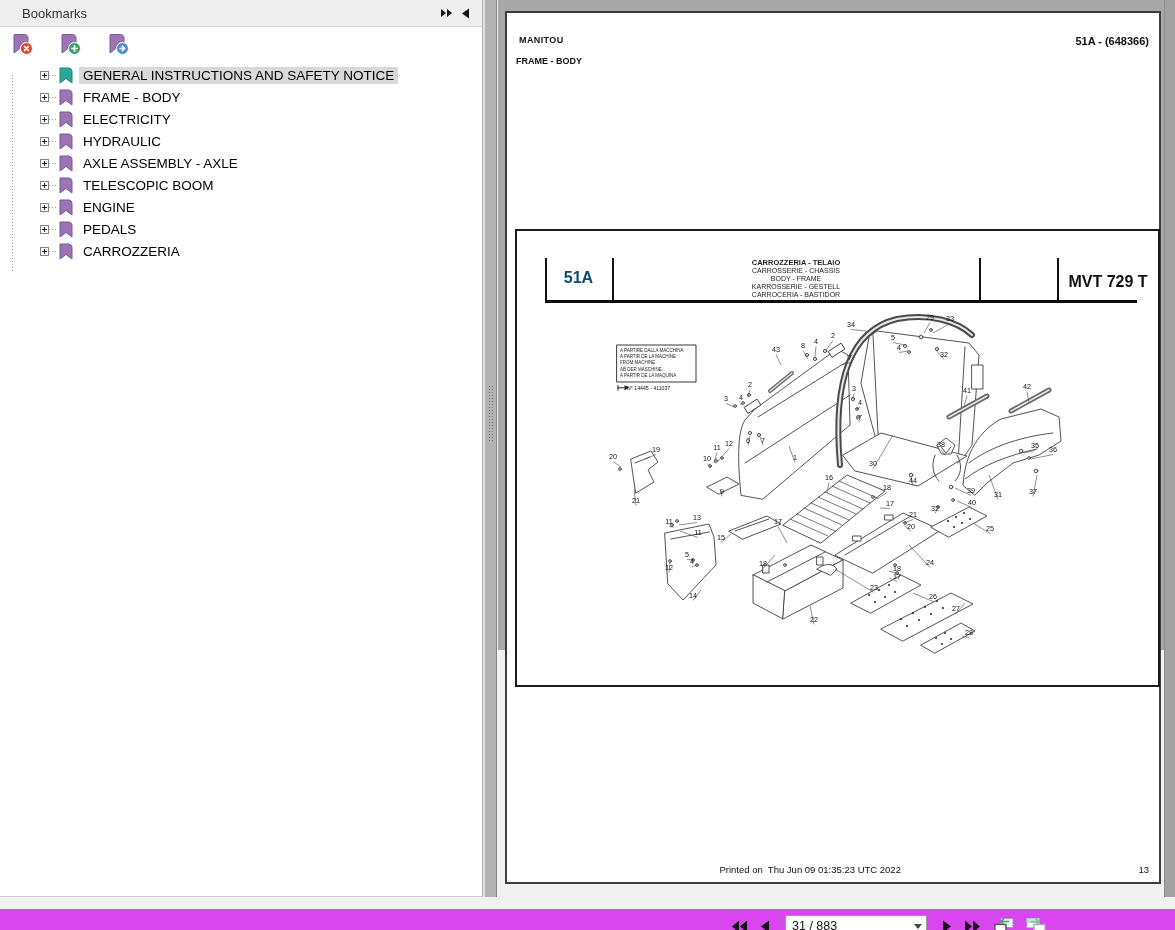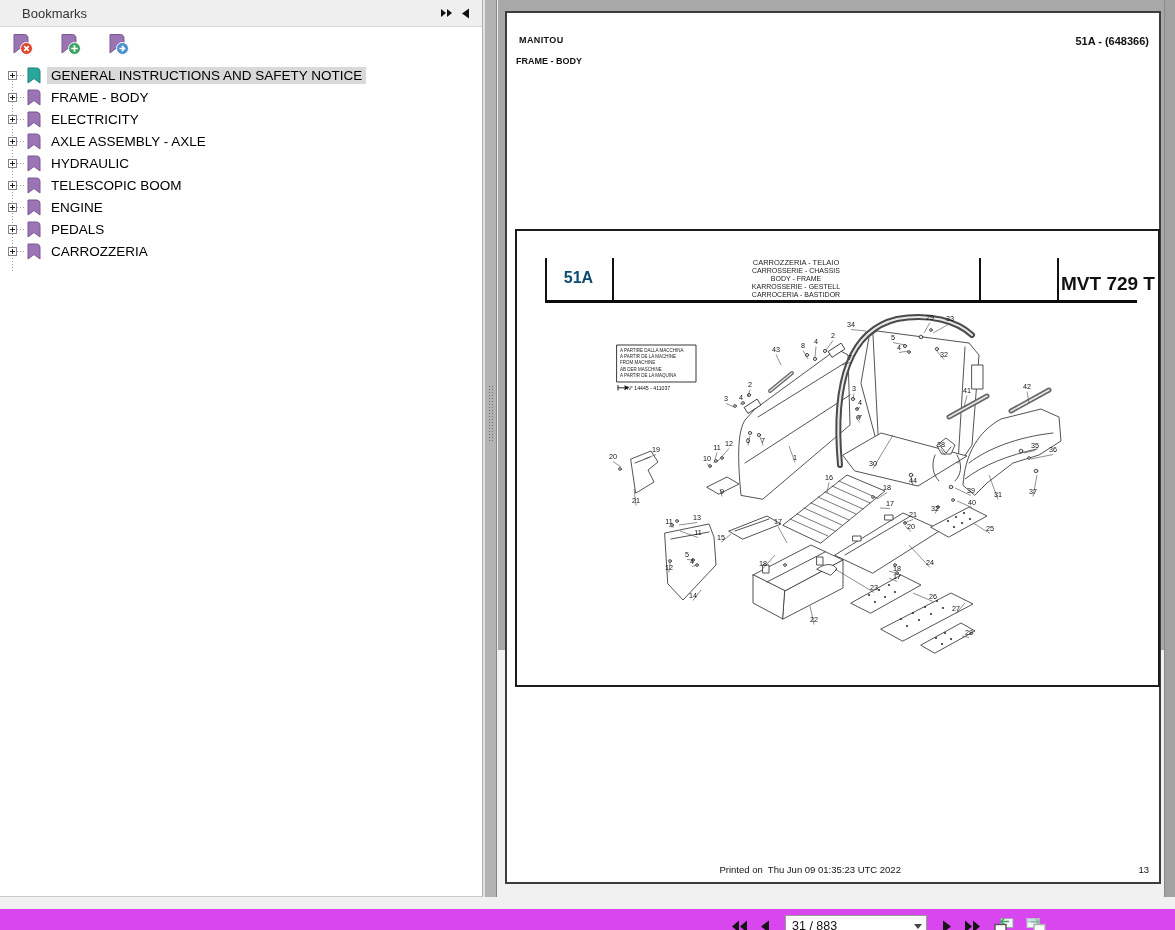--- a/index.html
+++ b/index.html
@@ -9,21 +9,21 @@
   
   #bookmarks-panel { position:absolute; left:0; top:0; width:483px; height:897px;
     background:#fff; border-right:1px solid #b0b0b0; border-bottom:1px solid #c9c9c9; }
   .bp-header { height:27px; background:#efefef; border-bottom:1px solid #d6d6d6;
     display:flex; align-items:center; padding:0 8px 0 22px; }
   .bp-title { font-size:13px; color:#333; flex:1 1 auto; }
   .bp-hbtn { width:18px; height:18px; display:flex; align-items:center; justify-content:center; }
   .bp-tools { display:flex; gap:24px; padding:6px 0 3px 12px; }
   .tool-btn { width:24px; height:24px; display:flex; align-items:flex-start; }
 
-  .tree { position:relative; padding-top:4px; }
+  .tree { position:relative; padding-top:4px;padding-left:32px; }
   .tree::before { content:""; position:absolute; left:12px; top:15px; width:1px; height:198px;
     background:repeating-linear-gradient(to bottom,#9a9a9a 0 1px, transparent 1px 3px); }
   .tree-row { display:flex; align-items:center; height:22px; position:relative; }
   .expander { flex:0 0 9px; width:9px; height:9px; margin-left:8px; border:1px solid #848484;
     background:#fff; position:relative; }
   .expander::before { content:""; position:absolute; left:1px; right:1px; top:3px; height:1px; background:#222; }
   .expander::after  { content:""; position:absolute; top:1px; bottom:1px; left:3px; width:1px; background:#222; }
   .stub { flex:0 0 7px; height:1px;
     background:repeating-linear-gradient(to right,#9a9a9a 0 1px, transparent 1px 3px); }
   .bm-flag { flex:0 0 14px; width:14px; height:17px; margin-left:3px; }
@@ -46,23 +46,23 @@
   .p-ref   { position:absolute; right:10px; top:22px; font-size:11px; font-weight:700; color:#111; }
   .p-sub   { position:absolute; left:9px; top:43px; font-size:9px; font-weight:700; color:#111; }
 
   .diagram-box { position:absolute; left:8px; top:216px; width:645px; height:458px; border:2px solid #1c1c1c; }
   .dh-vline { position:absolute; top:27px; height:42px; width:1.5px; background:#111; }
   .dh-bottom { position:absolute; left:28px; top:69px; width:592px; height:3px; background:#0c0c0c; }
   .dh-code { position:absolute; left:28px; width:67px; top:38px; text-align:center;
     font-size:16px; font-weight:700; color:#0c4a6e; }
   .dh-title { position:absolute; left:96px; width:366px; top:28px; text-align:center;
     font-size:7px; line-height:8px; color:#222; }
-  .dh-title .t0 { font-weight:400; font-size:7.5px; }
+  .dh-title .t0 { font-weight:700; font-size:7.5px; }
   .dh-model { position:absolute; left:540px; width:102px; top:42px; text-align:center;
-    font-size:19px; font-weight:700; color:#111; }
+    font-size:16px; font-weight:700; color:#111; }
   .diagram-box svg { position:absolute; left:0; top:72px; }
 
   .p-footer { position:absolute; bottom:7px; left:0; width:93%; text-align:center;
     font-size:9.5px; color:#111; white-space:pre; }
   .p-number { position:absolute; bottom:7px; right:10px; font-size:9.5px; color:#111; }
 
   
   #bottom-bar { position:absolute; left:0; top:897px; width:1175px; height:33px; background:#d946ef;margin-top:12px; }
   .nav-group { position:absolute; left:726px; top:4px; height:26px; display:flex; align-items:center; }
   .nav-btn { width:26px; height:26px; display:flex; align-items:center; justify-content:center; }
@@ -139,29 +139,29 @@
             <path d="M1,1 H9.5 C11.5,1 13,2.5 13,4.5 V16 L7,11.5 1,16 Z" fill="#9b74b4" stroke="#7b5796"></path>
           </svg></span>
         <span class="bm-label">ELECTRICITY</span>
       </div>
       <div class="tree-row">
         <span class="expander"></span>
         <span class="stub"></span>
         <span class="bm-flag"><svg width="14" height="17" viewBox="0 0 14 17">
             <path d="M1,1 H9.5 C11.5,1 13,2.5 13,4.5 V16 L7,11.5 1,16 Z" fill="#9b74b4" stroke="#7b5796"></path>
           </svg></span>
+        <span class="bm-label">HYDRAULIC</span>
+      </div>
+      <div class="tree-row">
+        <span class="expander"></span>
+        <span class="stub"></span>
+        <span class="bm-flag"><svg width="14" height="17" viewBox="0 0 14 17">
+            <path d="M1,1 H9.5 C11.5,1 13,2.5 13,4.5 V16 L7,11.5 1,16 Z" fill="#9b74b4" stroke="#7b5796"></path>
+          </svg></span>
         <span class="bm-label">AXLE ASSEMBLY - AXLE</span>
-      </div>
-      <div class="tree-row">
-        <span class="expander"></span>
-        <span class="stub"></span>
-        <span class="bm-flag"><svg width="14" height="17" viewBox="0 0 14 17">
-            <path d="M1,1 H9.5 C11.5,1 13,2.5 13,4.5 V16 L7,11.5 1,16 Z" fill="#9b74b4" stroke="#7b5796"></path>
-          </svg></span>
-        <span class="bm-label">HYDRAULIC</span>
       </div>
       <div class="tree-row">
         <span class="expander"></span>
         <span class="stub"></span>
         <span class="bm-flag"><svg width="14" height="17" viewBox="0 0 14 17">
             <path d="M1,1 H9.5 C11.5,1 13,2.5 13,4.5 V16 L7,11.5 1,16 Z" fill="#9b74b4" stroke="#7b5796"></path>
           </svg></span>
         <span class="bm-label">TELESCOPIC BOOM</span>
       </div>
       <div class="tree-row">

